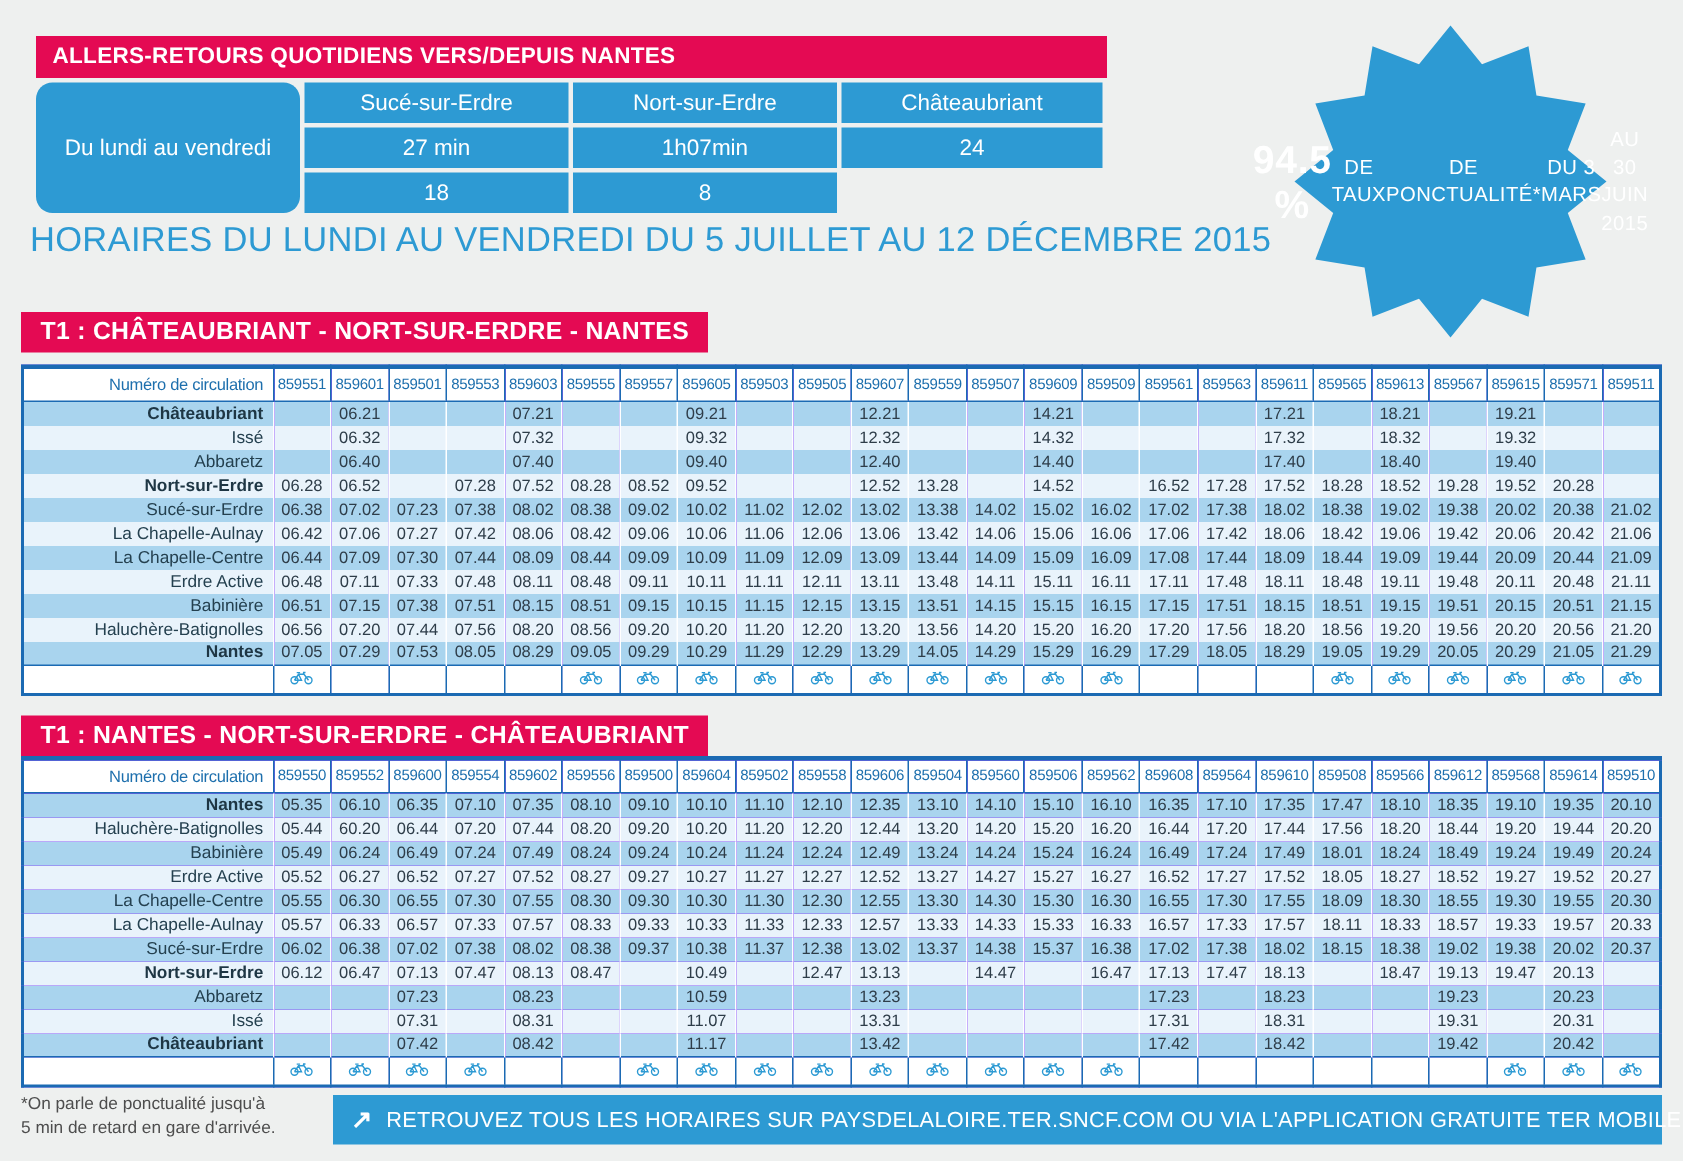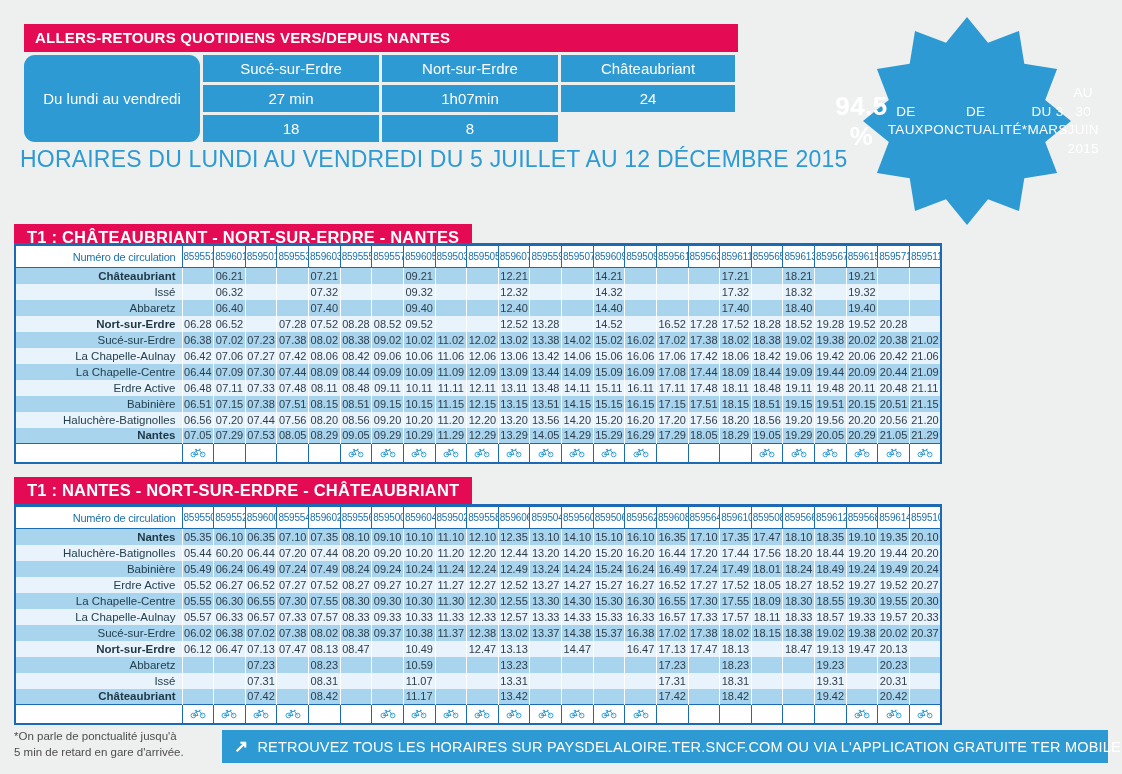--- a/index.html
+++ b/index.html
@@ -35,27 +35,27 @@
   .badge-value{font-size:26px;font-weight:bold;line-height:30px;letter-spacing:.5px;}
   .main-heading{
     position:absolute;left:20px;top:146px;margin:0;
     color:#2d9ad3;font-size:23px;font-weight:normal;letter-spacing:.2px;white-space:nowrap;
   }
   .table-title{
     position:absolute;background:#e40a53;color:#fff;
     font-size:16.5px;font-weight:bold;height:27px;line-height:27px;
     padding:0 13px;white-space:nowrap;letter-spacing:.2px;
   }
-  #title-1{left:14px;top:224px;}
+  #title-1{left:14px;top:208px;}
   #title-2{left:14px;top:477px;}
   .tt-mount{position:absolute;left:14px;}
   #mount-1{top:243px;}
   #mount-2{top:504px;}
   table.tt{
-    border-collapse:collapse;table-layout:fixed;width:928px;
+    border-collapse:collapse;table-layout:fixed;width:1094px;
     border:2px solid #1b6ab3;border-top-width:3px;background:#8b5cf6;
   }
   table.tt thead th{
     height:19px;background:#fff;color:#1d6fad;font-weight:normal;
     font-size:10px;letter-spacing:-0.2px;text-align:center;
     border-left:1px solid #1b6ab3;border-bottom:1px solid #1b6ab3;
     overflow:hidden;white-space:nowrap;
   }
   table.tt thead th.corner{font-size:11px;text-align:right;padding-right:6px;border-left:none;}
   table.tt tr.station-row{height:16px;}

